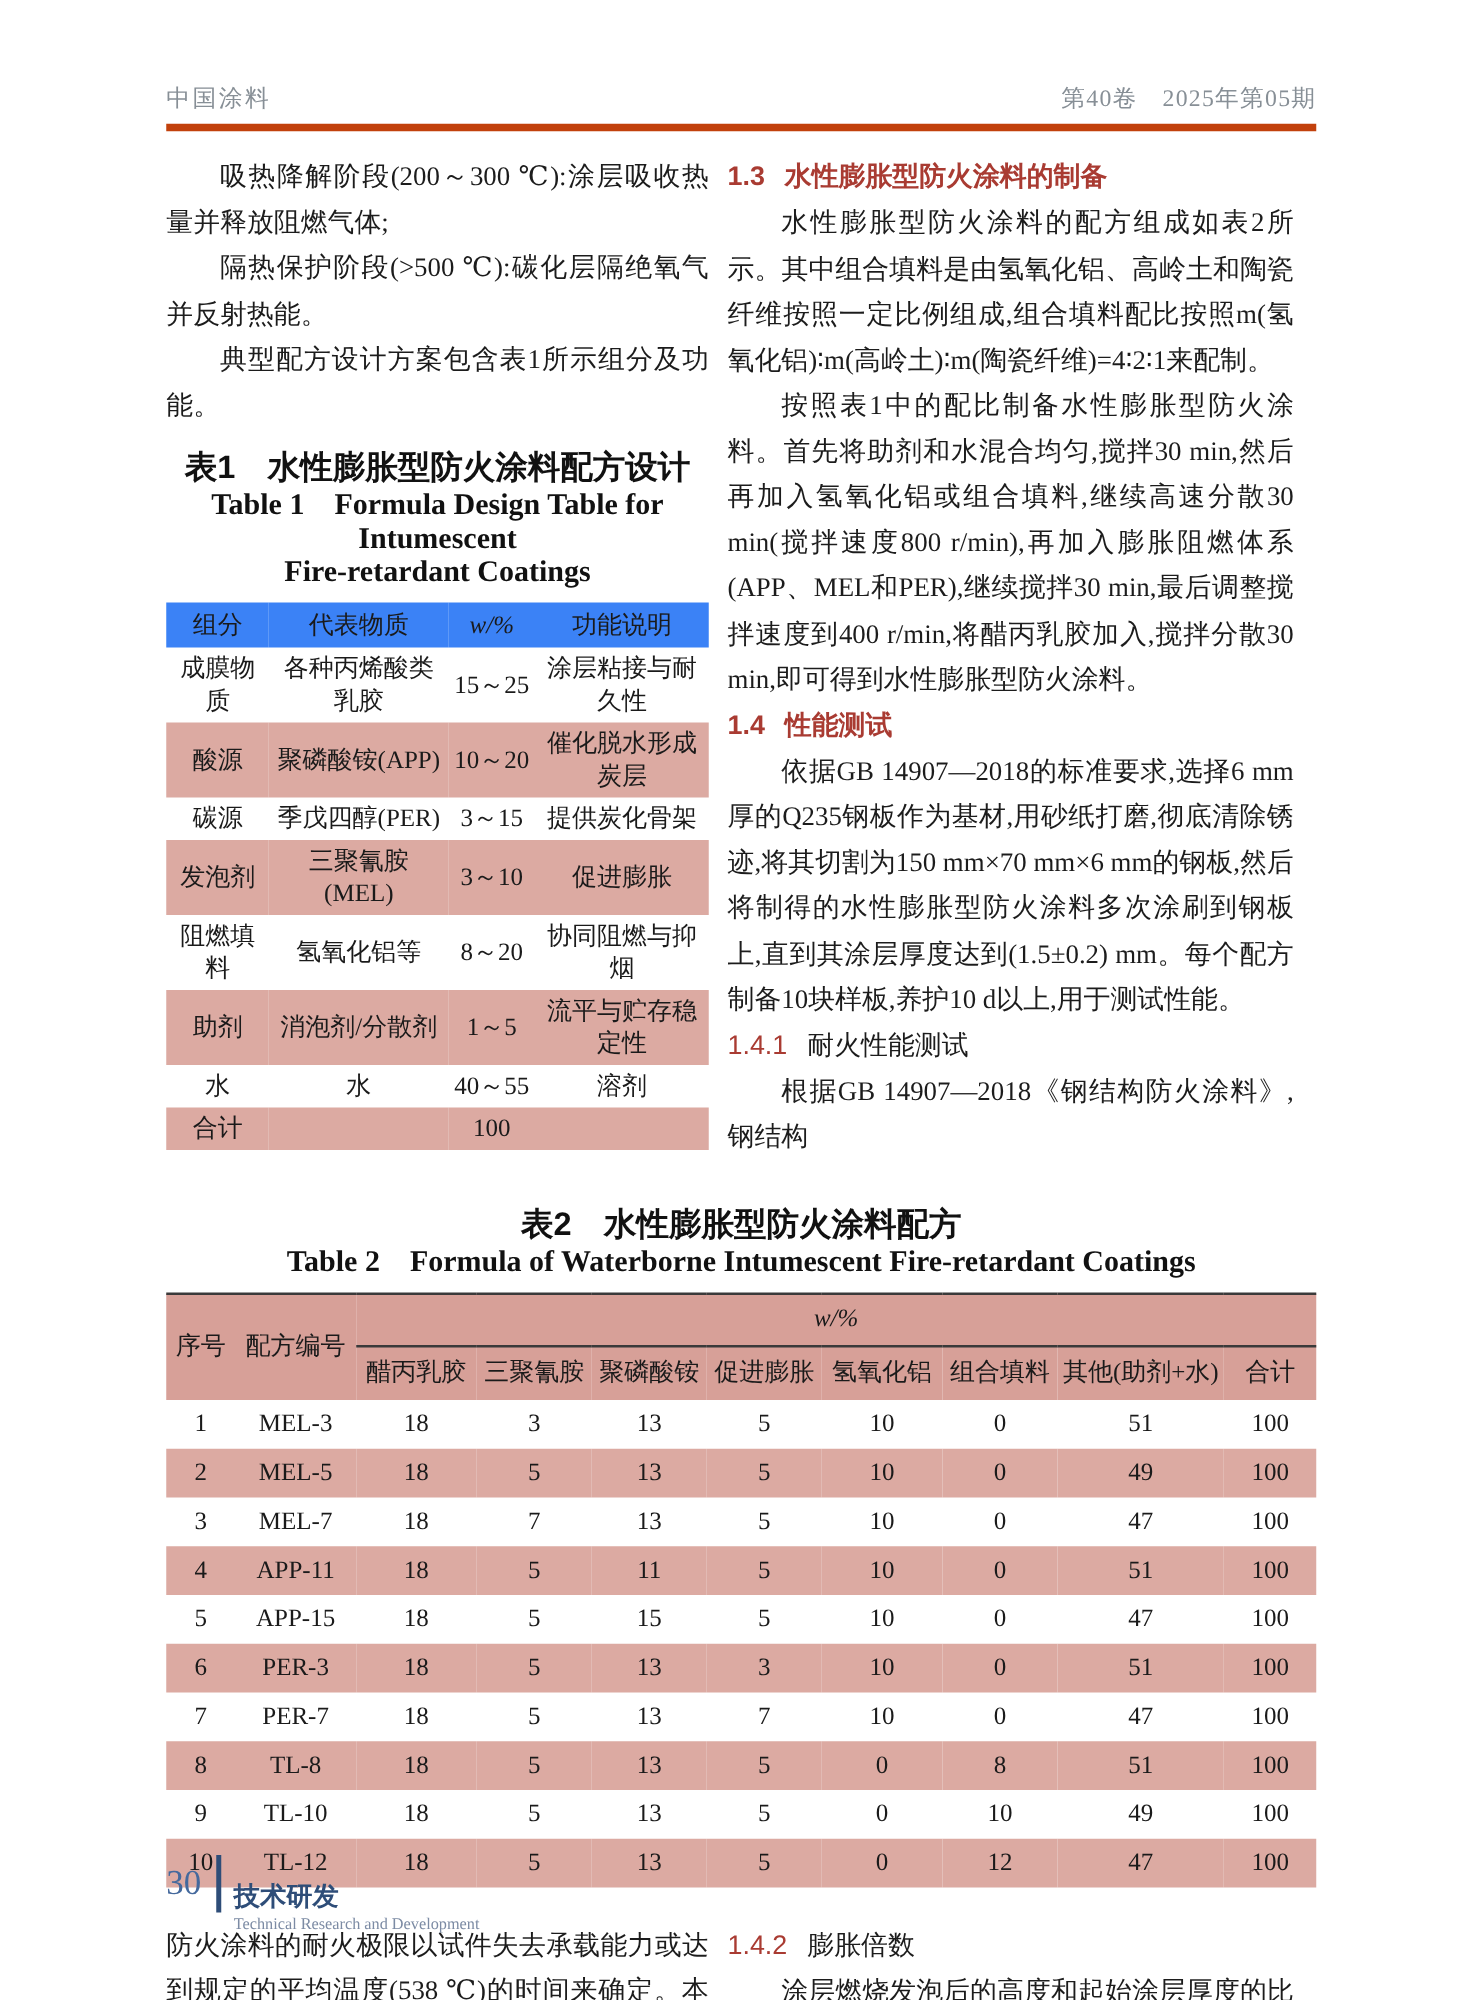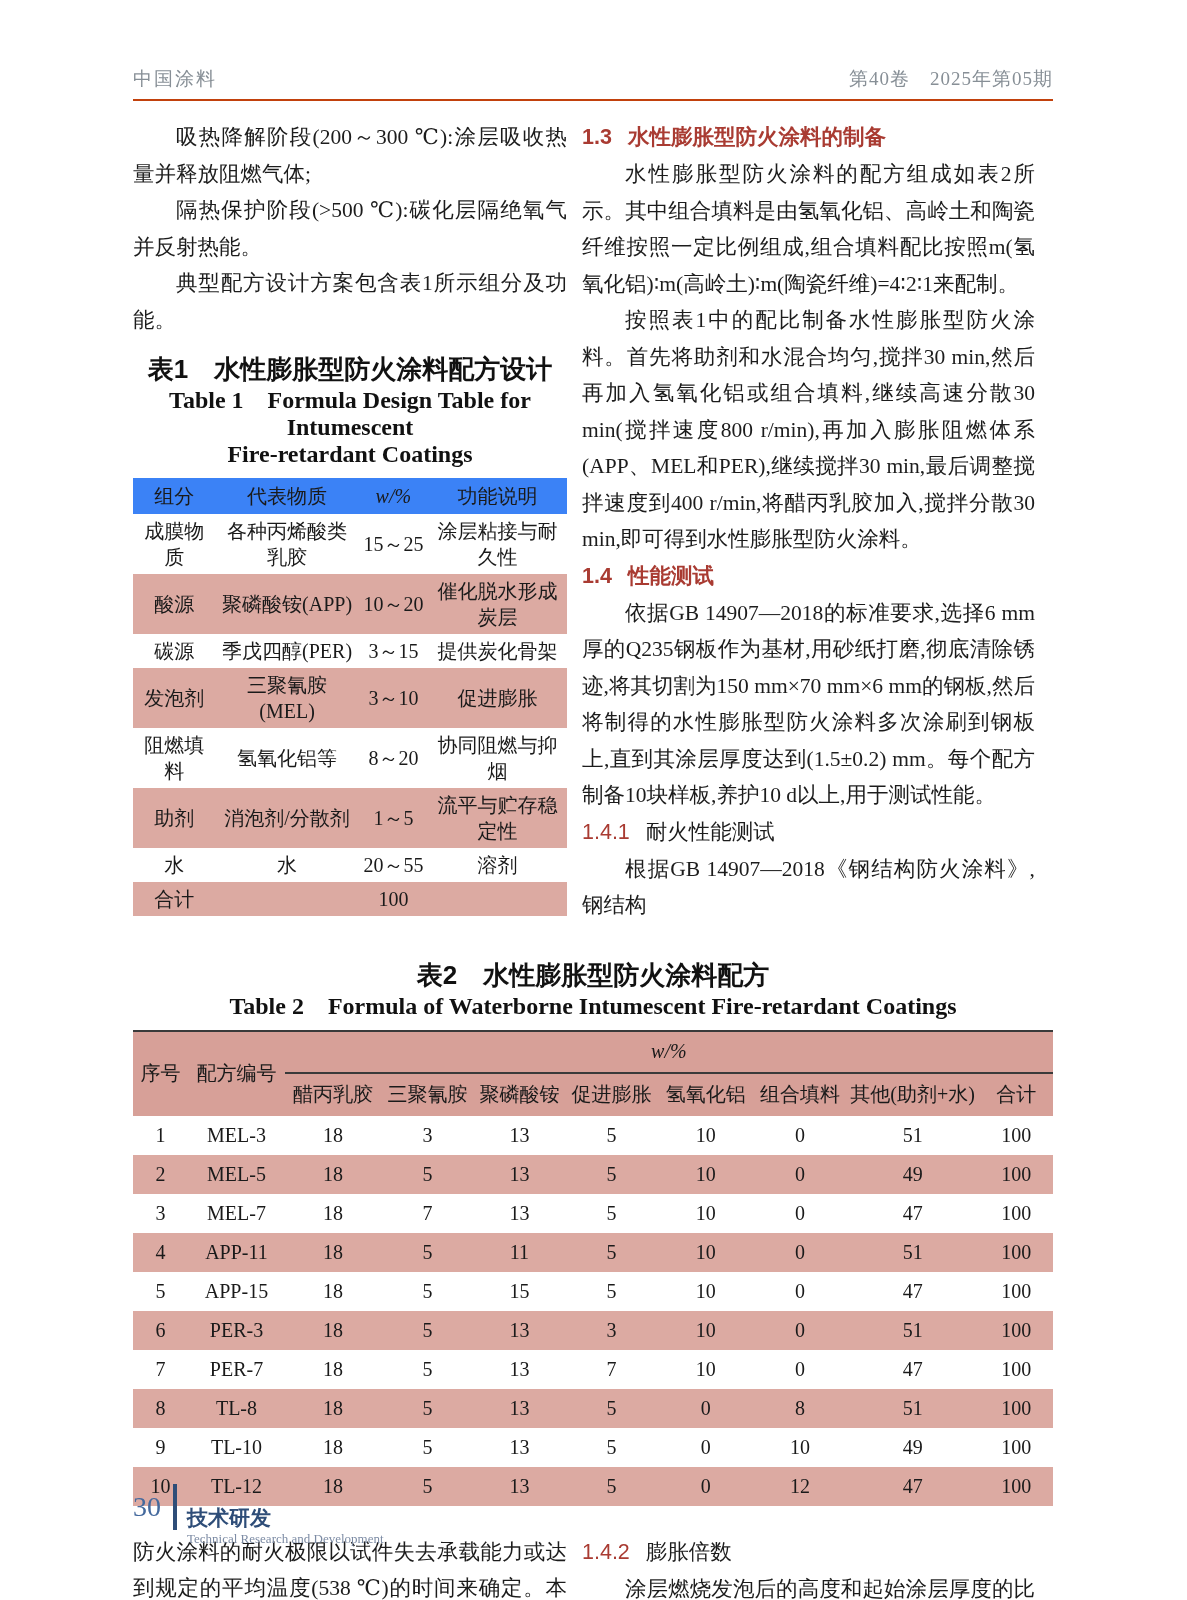--- a/index.html
+++ b/index.html
@@ -5,21 +5,21 @@
   html,body{margin:0;padding:0;background:#ffffff;}
   body{
     width:1187px;height:1600px;overflow:hidden;
     font-family:"Liberation Serif","DejaVu Serif",serif;
     color:#1a1a1a;
   }
   .page{box-sizing:border-box;width:1187px;height:1600px;padding:66px 134px 0 133px;position:relative;}
 
   
   .runhead{display:flex;justify-content:space-between;align-items:flex-end;
-    color:#878f96;font-size:19px;letter-spacing:2px;padding-bottom:7px;border-bottom:2px solid #c2410c;}
+    color:#878f96;font-size:19px;letter-spacing:2px;padding-bottom:7px;border-bottom:6px solid #c2410c;}
   .runhead .right{letter-spacing:1px;}
 
   
   .cols{display:flex;gap:15px;margin-top:18px;}
   .col-l{width:434px;flex:0 0 434px;}
   .col-r{width:453px;flex:0 0 453px;}
 
   .para{margin:0;font-size:21.5px;line-height:36.5px;text-align:justify;text-indent:2em;color:#1c1c1c;}
   .para.no-indent{text-indent:0;}
 
@@ -144,21 +144,21 @@
               </tr>
               <tr>
                 <td>助剂</td>
                 <td>消泡剂/分散剂</td>
                 <td>1～5</td>
                 <td>流平与贮存稳定性</td>
               </tr>
               <tr>
                 <td>水</td>
                 <td>水</td>
-                <td>20～55</td>
+                <td>40～55</td>
                 <td>溶剂</td>
               </tr>
               <tr>
                 <td>合计</td>
                 <td></td>
                 <td>100</td>
                 <td></td>
               </tr>
             </tbody>
         </table>

